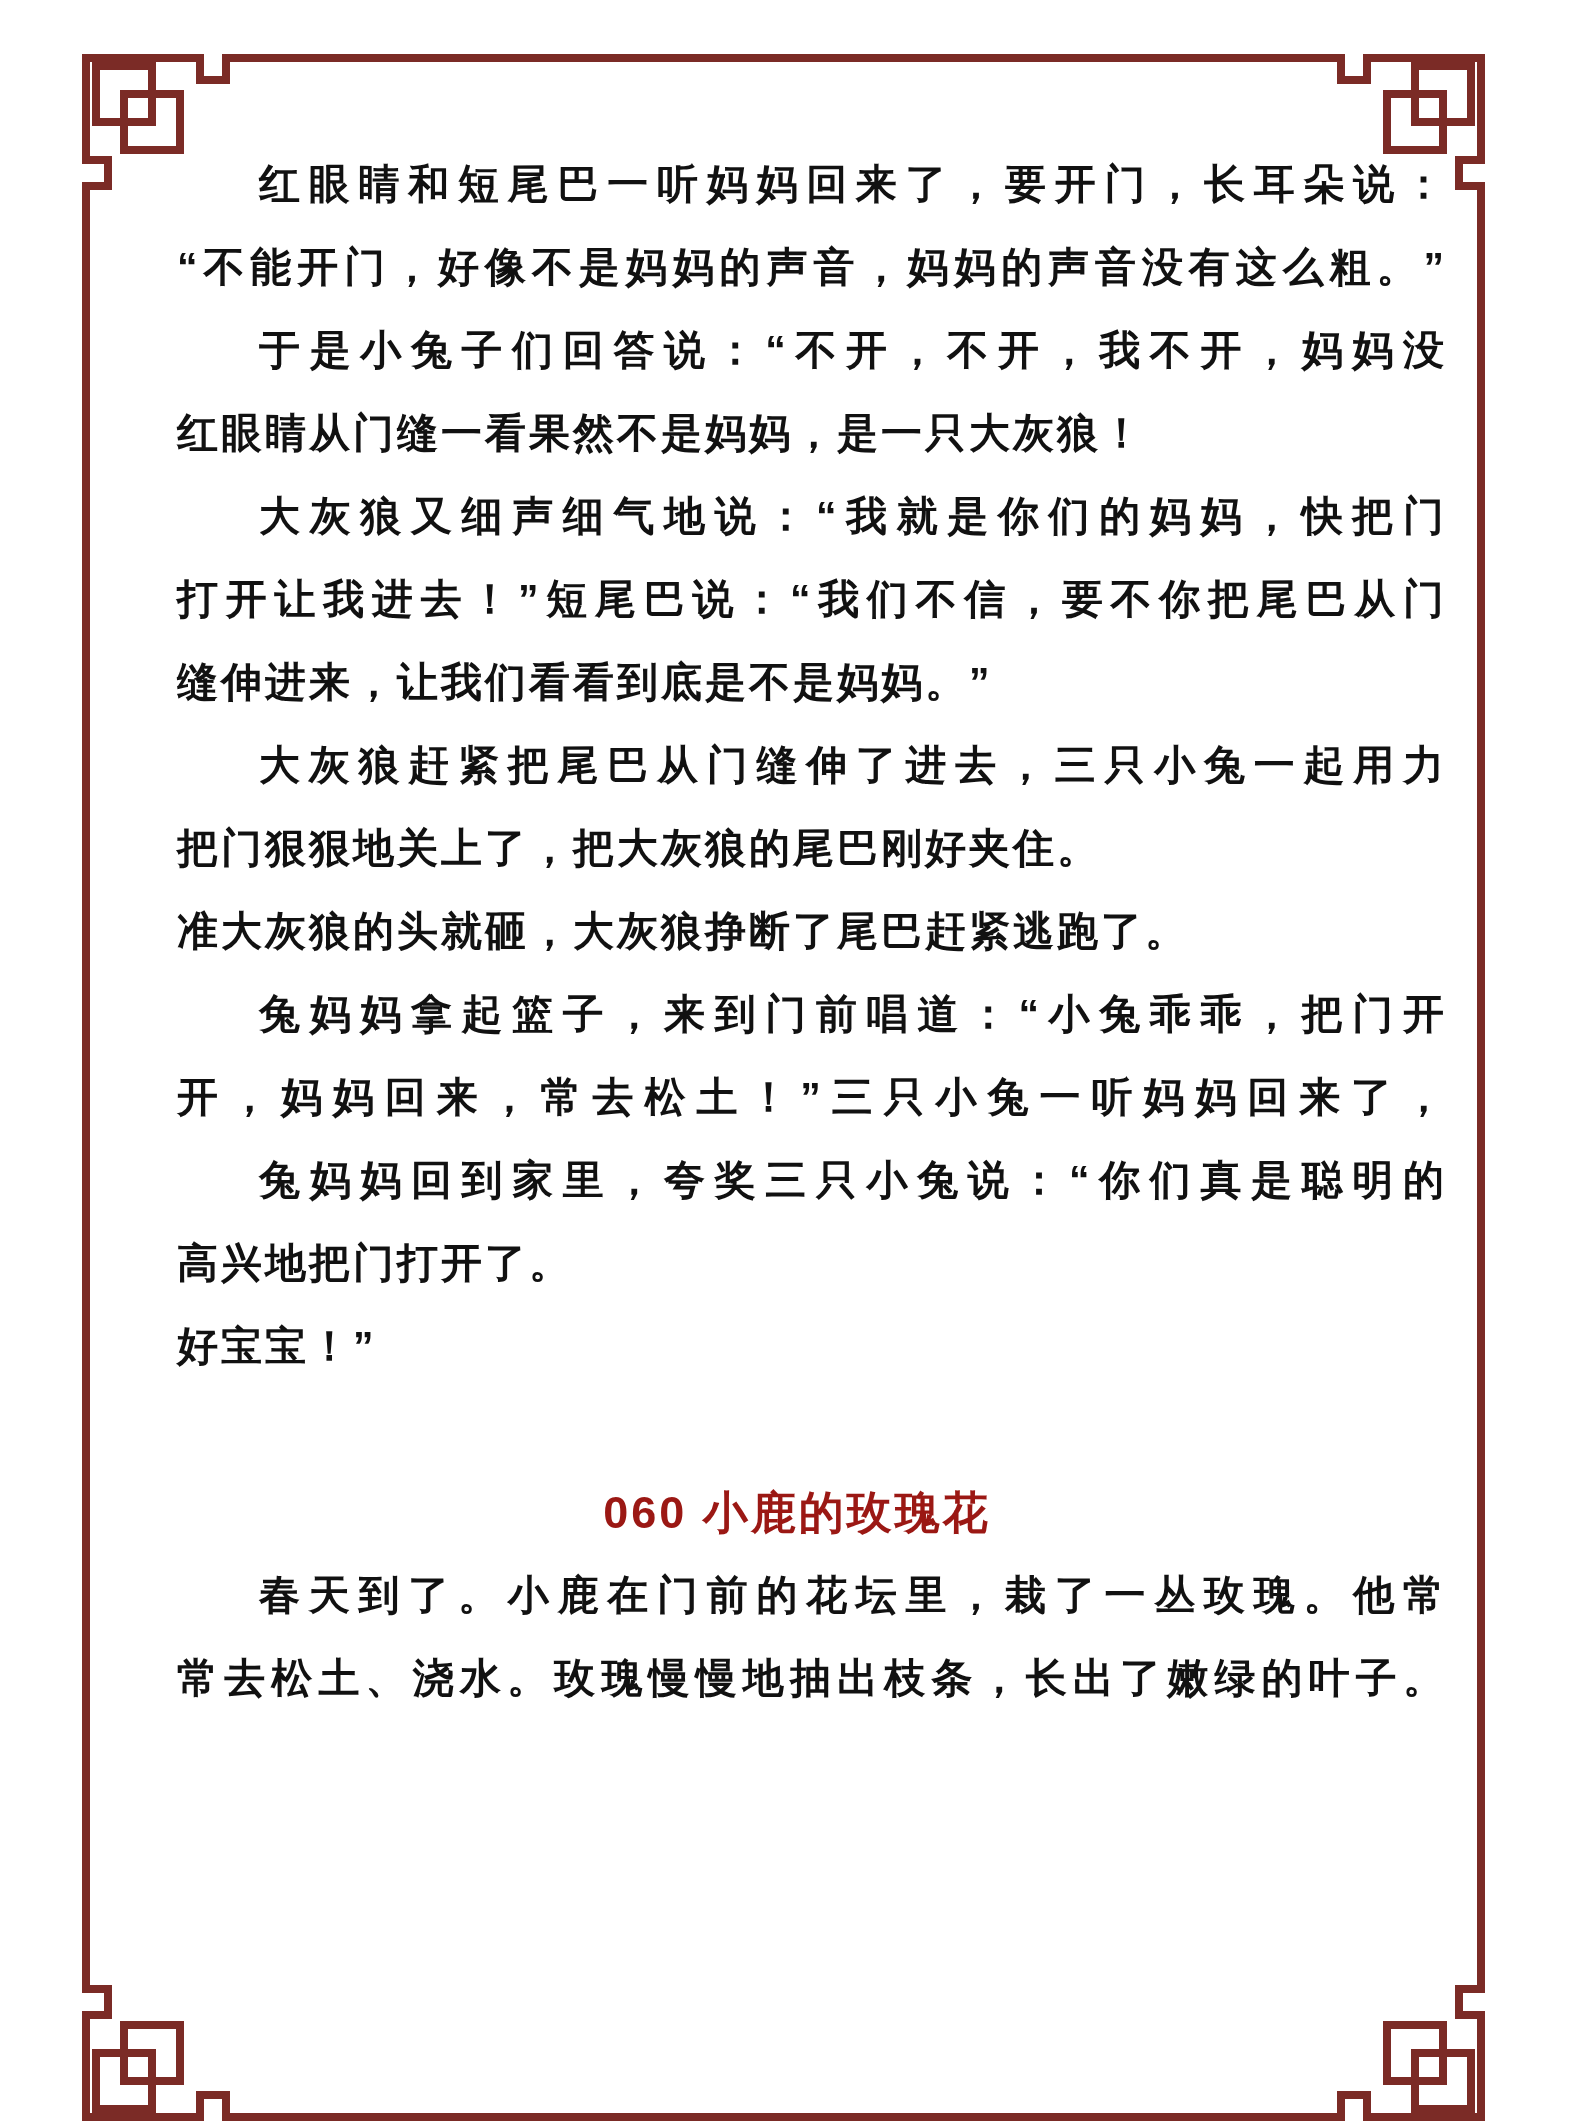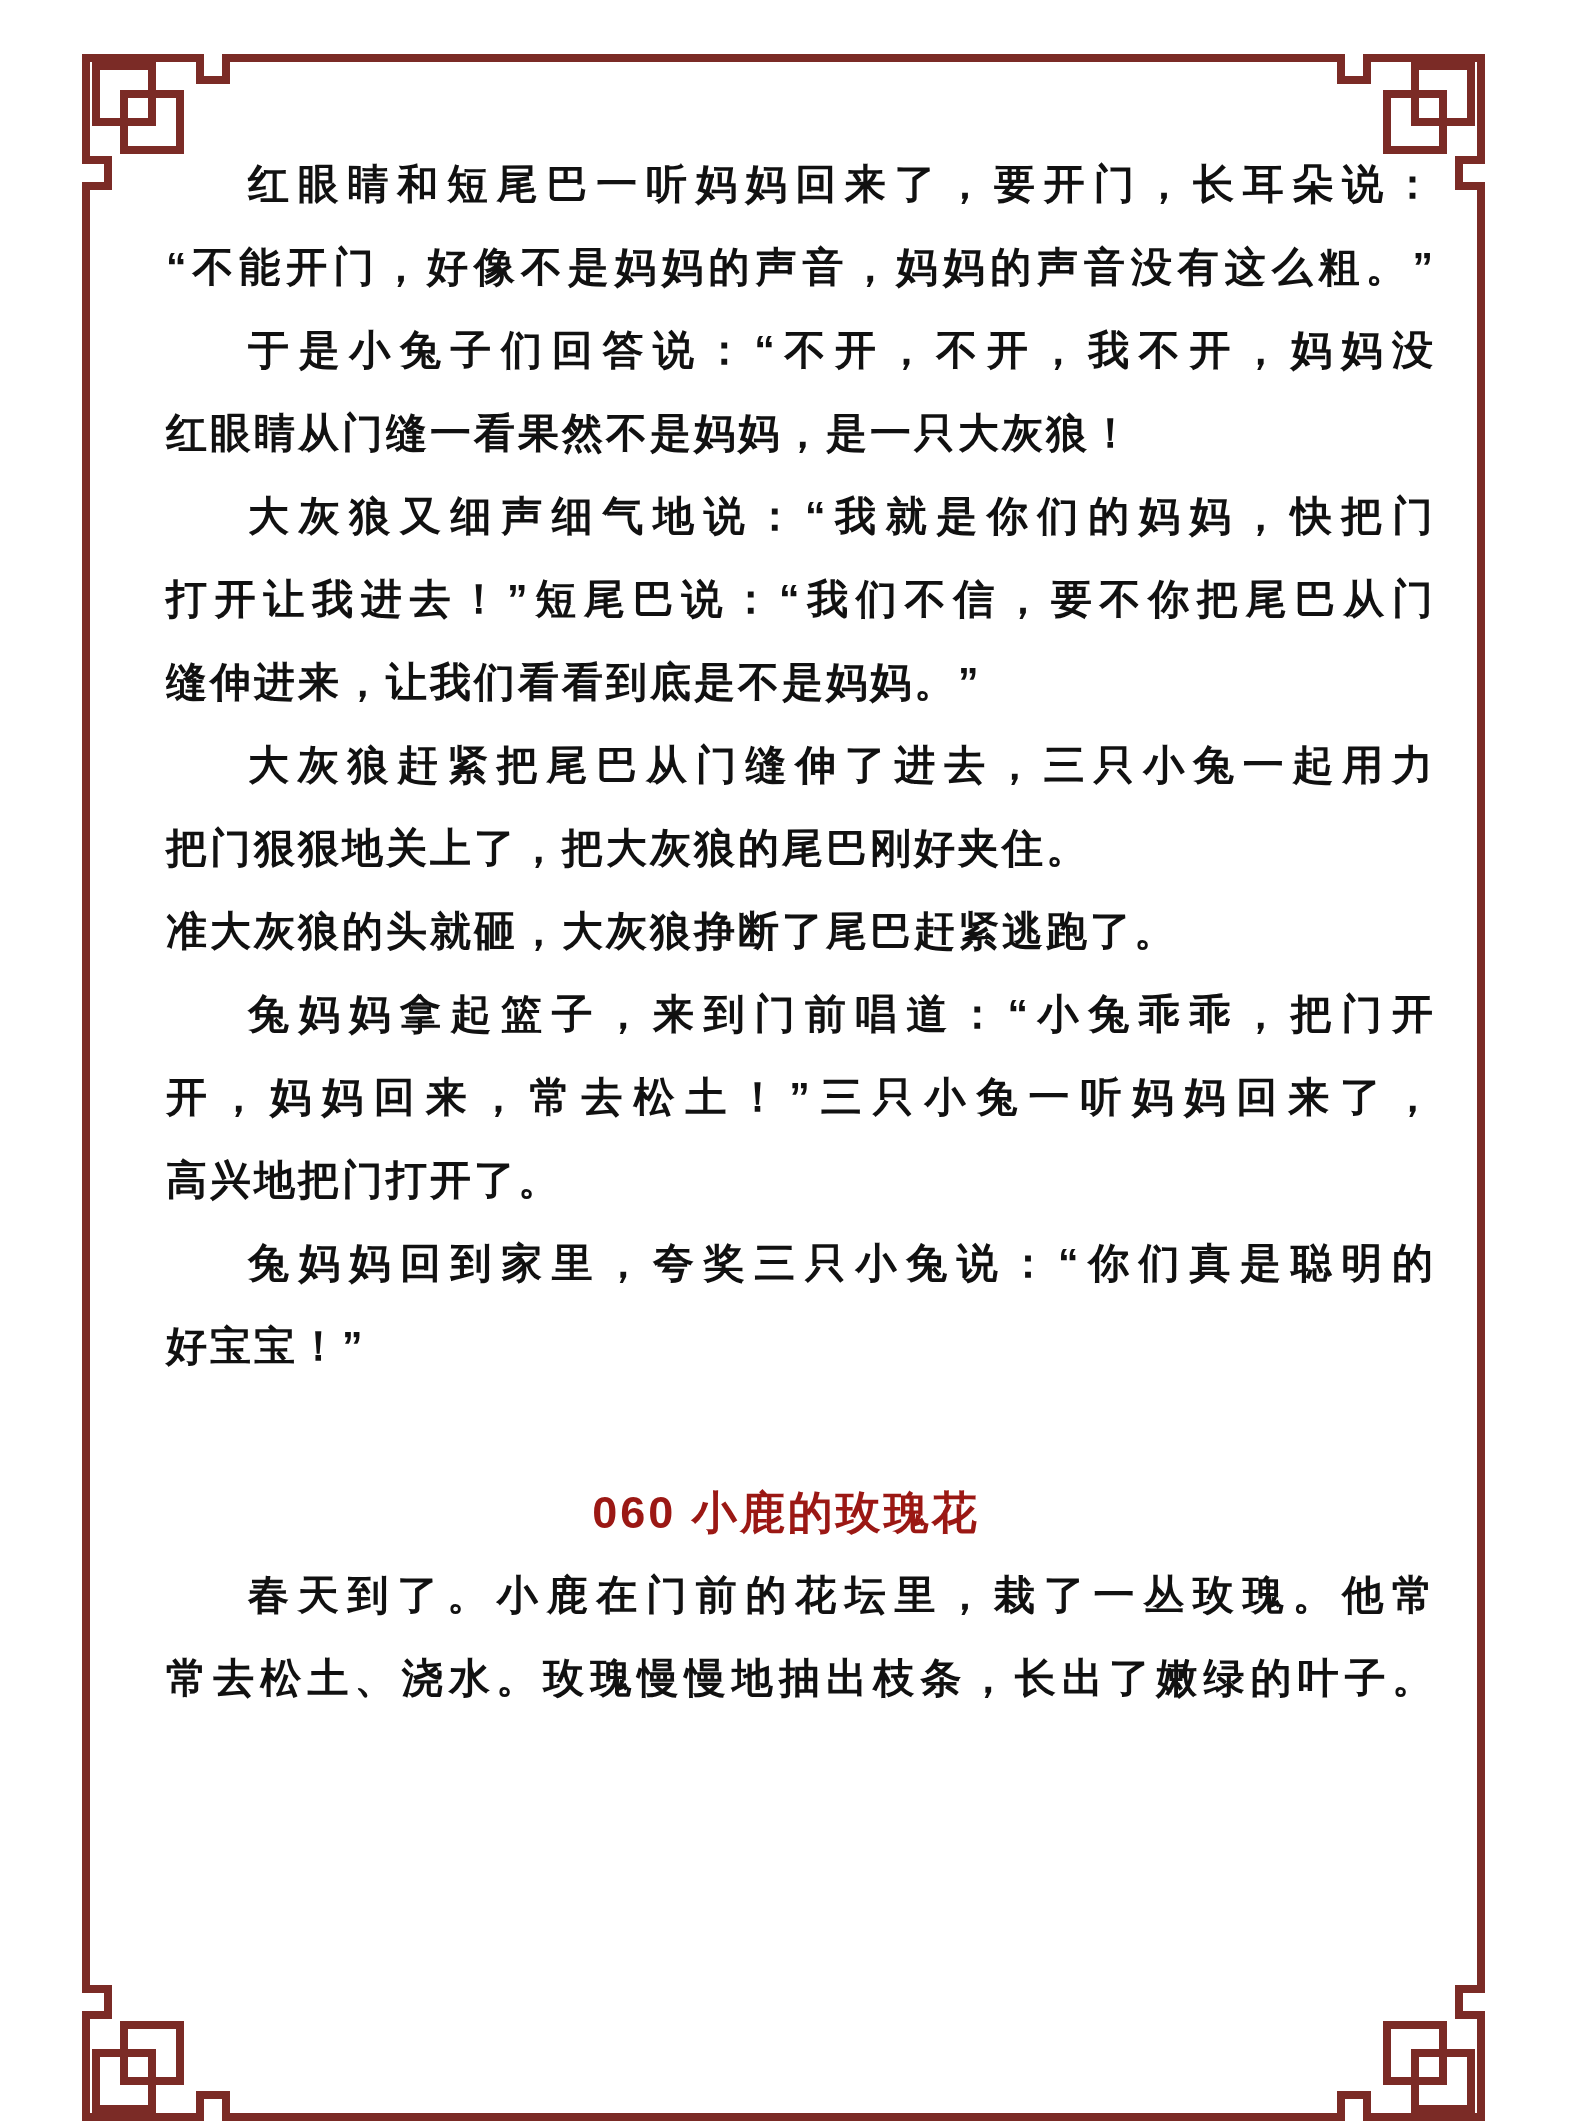--- a/index.html
+++ b/index.html
@@ -20,21 +20,21 @@
   .corner.tr{left:1247px;top:30px;transform:scaleX(-1);}
   .corner.bl{left:60px;top:1885px;transform:scaleY(-1);}
   .corner.br{left:1247px;top:1885px;transform:scale(-1,-1);}
   .edge{position:absolute;background:var(--frame-color);}
   .edge.top{left:316px;top:54px;width:934px;height:8px;}
   .edge.bottom{left:316px;top:2113px;width:934px;height:8px;}
   .edge.left{left:82px;top:288px;width:8px;height:1599px;}
   .edge.right{left:1477px;top:288px;width:8px;height:1599px;}
 
   
-  .text-block{position:absolute;left:166px;top:143px;width:1270px;color:var(--text-color);}
+  .text-block{position:absolute;left:177px;top:143px;width:1270px;color:var(--text-color);}
   .line{height:83px;line-height:83px;font-size:41px;font-weight:700;letter-spacing:3px;white-space:normal;}
   .line.ind{padding-left:82px;}
   .line.j{text-align:justify;text-align-last:justify;}
   .title-line{height:83px;line-height:83px;margin-top:83px;text-align:center;
               transform:translateX(-15px);font-size:45px;font-weight:700;
               letter-spacing:3px;color:var(--title-color);}
 </style>
 </head>
 <body>
 
@@ -71,22 +71,22 @@
     <div class="line ind j">于是小兔子们回答说：“不开，不开，我不开，妈妈没</div>
     <div class="line">红眼睛从门缝一看果然不是妈妈，是一只大灰狼！</div>
     <div class="line ind j">大灰狼又细声细气地说：“我就是你们的妈妈，快把门</div>
     <div class="line j">打开让我进去！”短尾巴说：“我们不信，要不你把尾巴从门</div>
     <div class="line">缝伸进来，让我们看看到底是不是妈妈。”</div>
     <div class="line ind j">大灰狼赶紧把尾巴从门缝伸了进去，三只小兔一起用力</div>
     <div class="line">把门狠狠地关上了，把大灰狼的尾巴刚好夹住。</div>
     <div class="line">准大灰狼的头就砸，大灰狼挣断了尾巴赶紧逃跑了。</div>
     <div class="line ind j">兔妈妈拿起篮子，来到门前唱道：“小兔乖乖，把门开</div>
     <div class="line j">开，妈妈回来，常去松土！”三只小兔一听妈妈回来了，</div>
+    <div class="line ind j">兔妈妈回到家里，夸奖三只小兔说：“你们真是聪明的</div>
     <div class="line">高兴地把门打开了。</div>
-    <div class="line ind j">兔妈妈回到家里，夸奖三只小兔说：“你们真是聪明的</div>
     <div class="line">好宝宝！”</div>
 
     <div class="title-line">060 小鹿的玫瑰花</div>
 
     <div class="line ind j">春天到了。小鹿在门前的花坛里，栽了一丛玫瑰。他常</div>
     <div class="line j">常去松土、浇水。玫瑰慢慢地抽出枝条，长出了嫩绿的叶子。</div>
   </div>
 
 </div>
 

